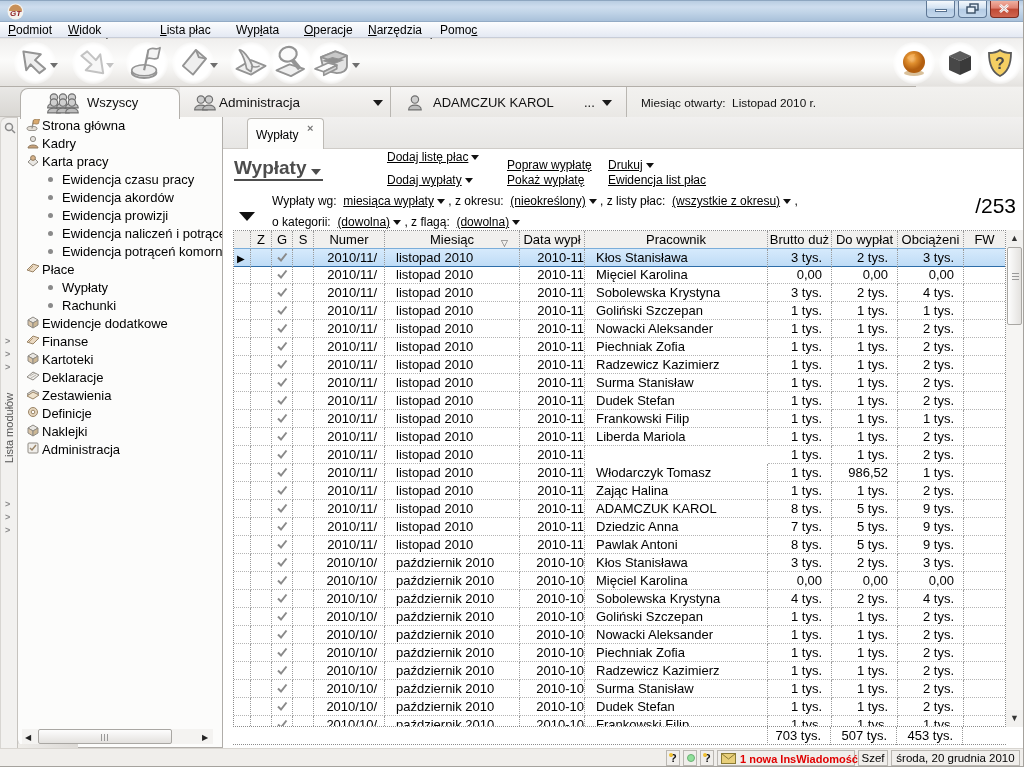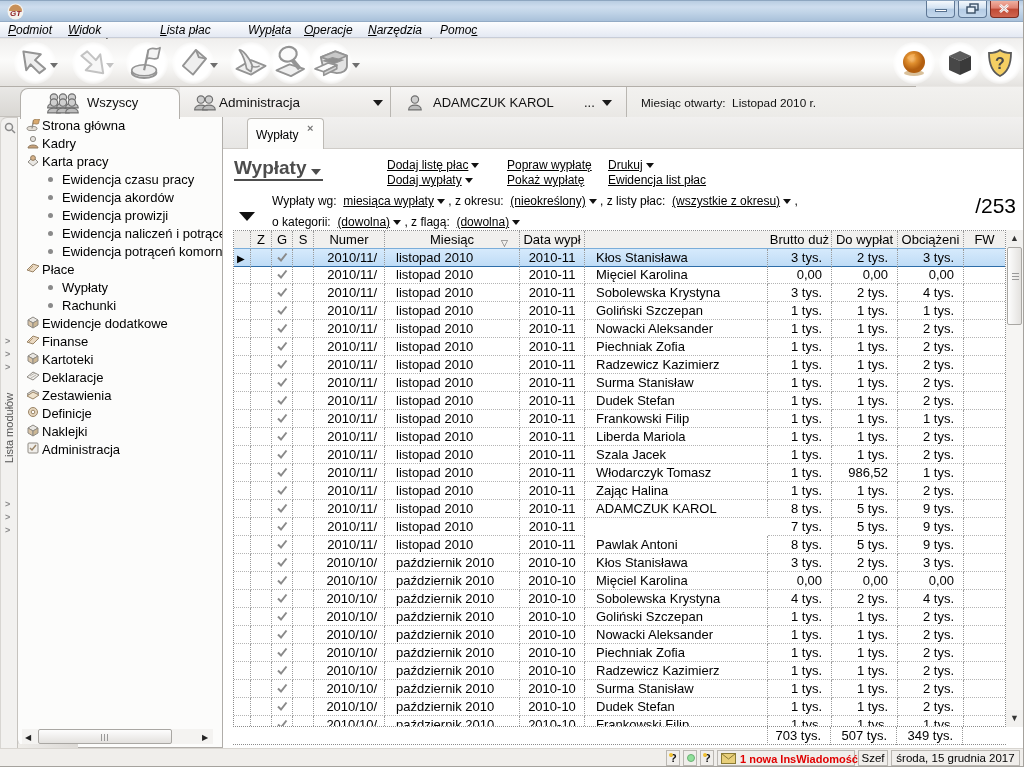--- a/index.html
+++ b/index.html
@@ -12,21 +12,21 @@
 #appicon { position:absolute; left:7px; top:2px; width:17px; height:17px; }
 #wtitle { position:absolute; left:52px; top:4px; font-size:12px; color:#101010;margin-top:22px; }
 .wbtn { position:absolute; top:0px; width:29px; height:17px; border:1px solid #5e7795; border-top:none; border-radius:0 0 4px 4px;
   background:linear-gradient(#f4f8fc 0%, #d3e2f2 45%, #b4cbe4 50%, #c4d8ec 100%); }
 #btn-close { background:linear-gradient(#f0b0a0 0%, #e08070 45%, #c04a35 50%, #d06550 100%); border-color:#7c2d22; }
 
 
 #menubar { position:absolute; left:0; top:22px; width:1024px; height:16px;
   background:linear-gradient(#fcfdfe, #e4e9f3); border-bottom:1px solid #c8cdd8;
   font-size:12px; }
-#menubar span.mi { position:absolute; top:1px;font-style:italic; }
+#menubar span.mi { position:absolute; top:1px; }
 
 
 #toolbar { position:absolute; left:0; top:39px; width:1024px; height:47px;
   background:linear-gradient(#f0efee 0%, #fbfbfa 45%, #f3f2f0 70%, #e4e2df 100%); }
 .tbtn { position:absolute; top:3px; width:42px; height:42px; border-radius:50%;
   background:radial-gradient(circle, #ffffff 58%, rgba(255,255,255,0) 75%); }
 .tbtn svg { position:absolute; left:4px; top:4px; }
 .tbtn svg.ti { transform:scale(1.28); transform-origin:center; }
 .dda { position:absolute; top:24px; width:0; height:0; border-left:4px solid transparent; border-right:4px solid transparent; border-top:5px solid #6e6e6e; }
 .dda.dis { border-top-color:#c3c3c3; }
@@ -84,21 +84,21 @@
 .hd { background:#f1f0ee; }
 .c { position:absolute; top:0; height:18px; border-right:1px dotted #9a9a9a; overflow:hidden; line-height:17px; font-size:13px; white-space:nowrap; }
 .hd .c { text-align:center; border-bottom:1px dotted #9a9a9a; }
 .r .c { border-bottom:1px dotted #b4b4b4; }
 .c0 { left:0; width:17px; }
 .c1 { left:17px; width:21px; }
 .c2 { left:38px; width:21px; text-align:center; }
 .c3 { left:59px; width:21px; }
 .c4 { left:80px; width:71px; text-align:right; padding-right:7px; }
 .c5 { left:151px; width:135px; padding-left:11px; }
-.c6 { left:286px; width:65px; text-align:center; }
+.c6 { left:286px; width:65px; text-align:right; }
 .c7 { left:351px; width:183px; padding-left:11px; }
 .c8 { left:534px; width:64px; text-align:right; padding-right:9px; }
 .c9 { left:598px; width:66px; text-align:right; padding-right:9px; }
 .c10 { left:664px; width:66px; text-align:right; padding-right:9px; }
 .c11 { left:730px; width:41px; }
 .c11.last { border-right:none; }
 .hd .c4, .hd .c5, .hd .c6, .hd .c7, .hd .c8, .hd .c9, .hd .c10 { padding:0; text-align:center; }
 .chk2 { margin-top:3px; }
 .mk { color:#000; font-size:10px; padding-left:3px; }
 .sel .c { background:linear-gradient(#d6eafc, #bfdcf6); border-bottom:1px solid #2e6da8; }
@@ -141,21 +141,21 @@
         <path d="M9 4 L17 11 M17 4 L9 11" stroke="#fff" stroke-width="2.6"></path>
         <path d="M9 4 L17 11 M17 4 L9 11" stroke="#5e1410" stroke-width="1" fill="none" opacity="0.3"></path>
       </svg></div>
 </div>
 
 <div id="menubar">
   <span class="mi" style="left:8px;"><u>P</u>odmiot</span>
   <span class="mi" style="left:68px;"><u>W</u>idok</span>
   <span class="mi" style="left:115px;margin-top:16px;"><u>D</u>odaj</span>
   <span class="mi" style="left:160px;"><u>L</u>ista płac</span>
-  <span class="mi" style="left:248px;">Wyp<u>ł</u>ata</span>
+  <span class="mi" style="left:236px;">Wyp<u>ł</u>ata</span>
   <span class="mi" style="left:304px;"><u>O</u>peracje</span>
   <span class="mi" style="left:368px;"><u>N</u>arzędzia</span>
   <span class="mi" style="left:440px;">Pomo<u>c</u></span>
 </div>
 
 <div id="toolbar">
   <div class="tbtn" style="left:14px;">
       <svg class="ti" width="34" height="34" viewBox="0 0 30 30">
         <path d="M7 7 L19 9 L15 13 L22 19 L18 22 L12 16 L9 20 Z" fill="#efefef" stroke="#949494" stroke-width="1.4" stroke-linejoin="round"></path>
       </svg>
@@ -429,41 +429,42 @@
 </div>
 
 <div id="content">
   <div id="tabstrip">
     <div id="tab-wyp">
         <span class="t">Wypłaty</span>
         <span class="x">×</span>
       </div>
   </div>
   <div id="bigtitle">Wypłaty<span class="arr"></span></div>
-  <span class="lnk" style="left:164px; top:41px;text-align:center;"><u>Dodaj listę płac</u><span class="sarr"></span></span>
+  <span class="lnk" style="left:164px; top:33px;text-align:center;"><u>Dodaj listę płac</u><span class="sarr"></span></span>
   <span class="lnk" style="left:164px; top:56px;"><u>Dodaj wypłaty</u><span class="sarr"></span></span>
   <span class="lnk" style="left:284px; top:41px;"><u>Popraw wypłatę</u></span>
   <span class="lnk" style="left:284px; top:56px;"><u>Pokaż wypłatę</u></span>
   <span class="lnk" style="left:385px; top:41px;"><u>Drukuj</u><span class="sarr"></span></span>
   <span class="lnk" style="left:385px; top:56px;"><u>Ewidencja list płac</u></span>
   <span class="lnk" style="left:49px; top:98px;">o kategorii:&nbsp; <u>(dowolna)</u><span class="sarr"></span> , z flagą:&nbsp; <u>(dowolna)</u><span class="sarr"></span></span>
   <span class="lnk" style="left:49px; top:77px;">Wypłaty wg:&nbsp; <u>miesiąca wypłaty</u><span class="sarr"></span> , z okresu:&nbsp; <u>(nieokreślony)</u><span class="sarr"></span> , z listy płac:&nbsp; <u>(wszystkie z okresu)</u><span class="sarr"></span> ,</span>
   <div id="colarr"></div>
   <div id="count">/253</div>
 </div>
 
 <div id="grid">
   <div class="hd">
     <div class="c c0"></div>
     <div class="c c1">Z</div>
     <div class="c c2">G</div>
     <div class="c c3">S</div>
     <div class="c c4">Numer</div>
     <div class="c c5">Miesiąc<span id="sorticon">▽</span></div>
     <div class="c c6">Data wypł</div>
+    <div class="c c7">Pracownik</div>
     <div class="c c8">Brutto duż</div>
     <div class="c c9">Do wypłat</div>
     <div class="c c10">Obciążeni</div>
     <div class="c c11 last">FW</div>
   </div>
 <div class="r sel">
       <div class="c c0"><span class="mk">▶</span></div>
       <div class="c c1"></div>
       <div class="c c2"><svg class="chk2" width="12" height="11">
           <path d="M2 5.5 L5 8.5 L10.5 1.5" stroke="#8a8a8a" stroke-width="2" fill="none"></path>
@@ -641,21 +642,20 @@
 <div class="r">
       <div class="c c0"></div>
       <div class="c c1"></div>
       <div class="c c2"><svg class="chk2" width="12" height="11">
           <path d="M2 5.5 L5 8.5 L10.5 1.5" stroke="#8a8a8a" stroke-width="2" fill="none"></path>
         </svg></div>
       <div class="c c3"></div>
       <div class="c c4">2010/11/</div>
       <div class="c c5">listopad 2010</div>
       <div class="c c6">2010-11</div>
-      <div class="c c7">Szala Jacek</div>
       <div class="c c8">1 tys.</div>
       <div class="c c9">1 tys.</div>
       <div class="c c10">2 tys.</div>
       <div class="c c11 last"></div>
     </div>
 <div class="r">
       <div class="c c0"></div>
       <div class="c c1"></div>
       <div class="c c2"><svg class="chk2" width="12" height="11">
           <path d="M2 5.5 L5 8.5 L10.5 1.5" stroke="#8a8a8a" stroke-width="2" fill="none"></path>
@@ -705,20 +705,21 @@
 <div class="r">
       <div class="c c0"></div>
       <div class="c c1"></div>
       <div class="c c2"><svg class="chk2" width="12" height="11">
           <path d="M2 5.5 L5 8.5 L10.5 1.5" stroke="#8a8a8a" stroke-width="2" fill="none"></path>
         </svg></div>
       <div class="c c3"></div>
       <div class="c c4">2010/11/</div>
       <div class="c c5">listopad 2010</div>
       <div class="c c6">2010-11</div>
+      <div class="c c7">Dziedzic Anna</div>
       <div class="c c8">7 tys.</div>
       <div class="c c9">5 tys.</div>
       <div class="c c10">9 tys.</div>
       <div class="c c11 last"></div>
     </div>
 <div class="r">
       <div class="c c0"></div>
       <div class="c c1"></div>
       <div class="c c2"><svg class="chk2" width="12" height="11">
           <path d="M2 5.5 L5 8.5 L10.5 1.5" stroke="#8a8a8a" stroke-width="2" fill="none"></path>
@@ -899,21 +900,21 @@
   <div class="vbtn" style="top:0;">▲</div>
   <div id="vthumb">
       <div id="vgrip"></div>
     </div>
   <div class="vbtn" style="top:480px;">▼</div>
 </div>
 
 <div id="sumrow">
   <div class="c c8" style="border-left:1px dotted #9a9a9a;">703 tys.</div>
   <div class="c c9">507 tys.</div>
-  <div class="c c10">349 tys.</div>
+  <div class="c c10">453 tys.</div>
   <div class="c c11 nb"></div>
 </div>
 
 <div id="frame" style="position:absolute;left:0;top:0;width:1024px;height:767px;border-right:1px solid #a5a29d;border-bottom:1px solid #a5a29d;pointer-events:none;z-index:99;"></div>
 <div id="cshadow" style="position:absolute;left:18px;top:744px;width:60px;height:20px;background:radial-gradient(ellipse 60px 20px at 100% 0%, #dbd8d4 0%, #e9e7e4 70%, #efede9 100%);"></div>
 <div id="statusbar">
   <div class="scell" style="left:666px; width:14px;"><svg width="14" height="14">
         <text x="3" y="11" font-size="11" font-weight="bold" fill="#111">?</text>
         <circle cx="4" cy="4" r="2" fill="#f0c030"></circle>
       </svg></div>
@@ -925,14 +926,14 @@
         <circle cx="4" cy="4" r="2" fill="#f0c030"></circle>
       </svg></div>
   <div class="scell" style="left:717px; width:138px;">
     <svg width="15" height="11" style="position:absolute;left:3px;top:2px;">
         <rect x="0.5" y="0.5" width="14" height="10" fill="#e8cf7a" stroke="#8a7a35"></rect>
         <path d="M0.5 0.5 L7.5 6 L14.5 0.5" fill="none" stroke="#8a7a35"></path>
       </svg>
     <span style="position:absolute;left:22px;top:2px;color:#e00000;font-weight:bold;font-size:11px;white-space:nowrap;">1 nowa InsWiadomość</span>
   </div>
   <div class="scell" style="left:858px; width:30px; text-align:center; line-height:15px; font-size:11.5px;">Szef</div>
-  <div class="scell" style="left:891px; width:129px; text-align:center; line-height:15px; font-size:11.5px; white-space:nowrap;">środa, 15 grudnia 2017</div>
+  <div class="scell" style="left:891px; width:129px; text-align:center; line-height:15px; font-size:11.5px; white-space:nowrap;">środa, 20 grudnia 2010</div>
 </div>
 
 </body></html>

